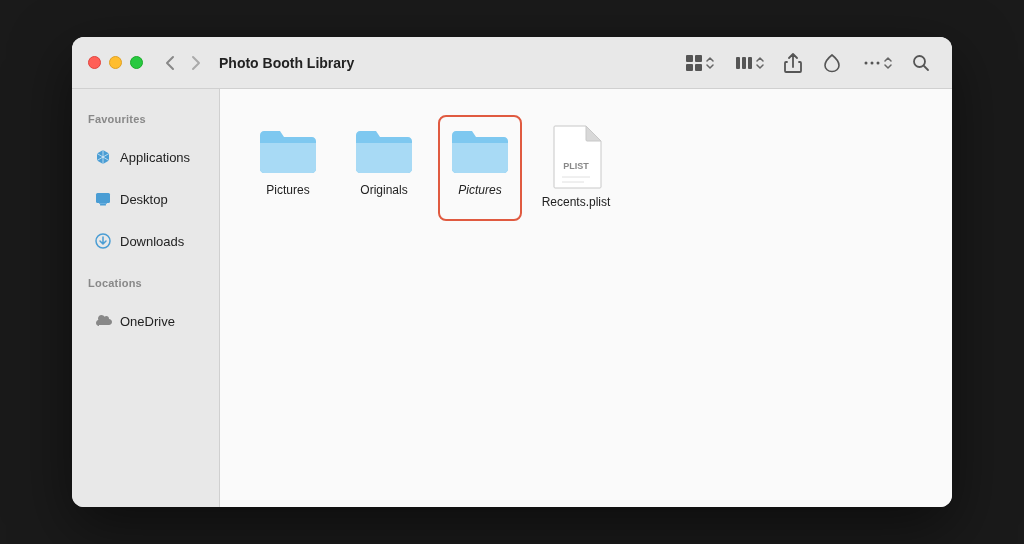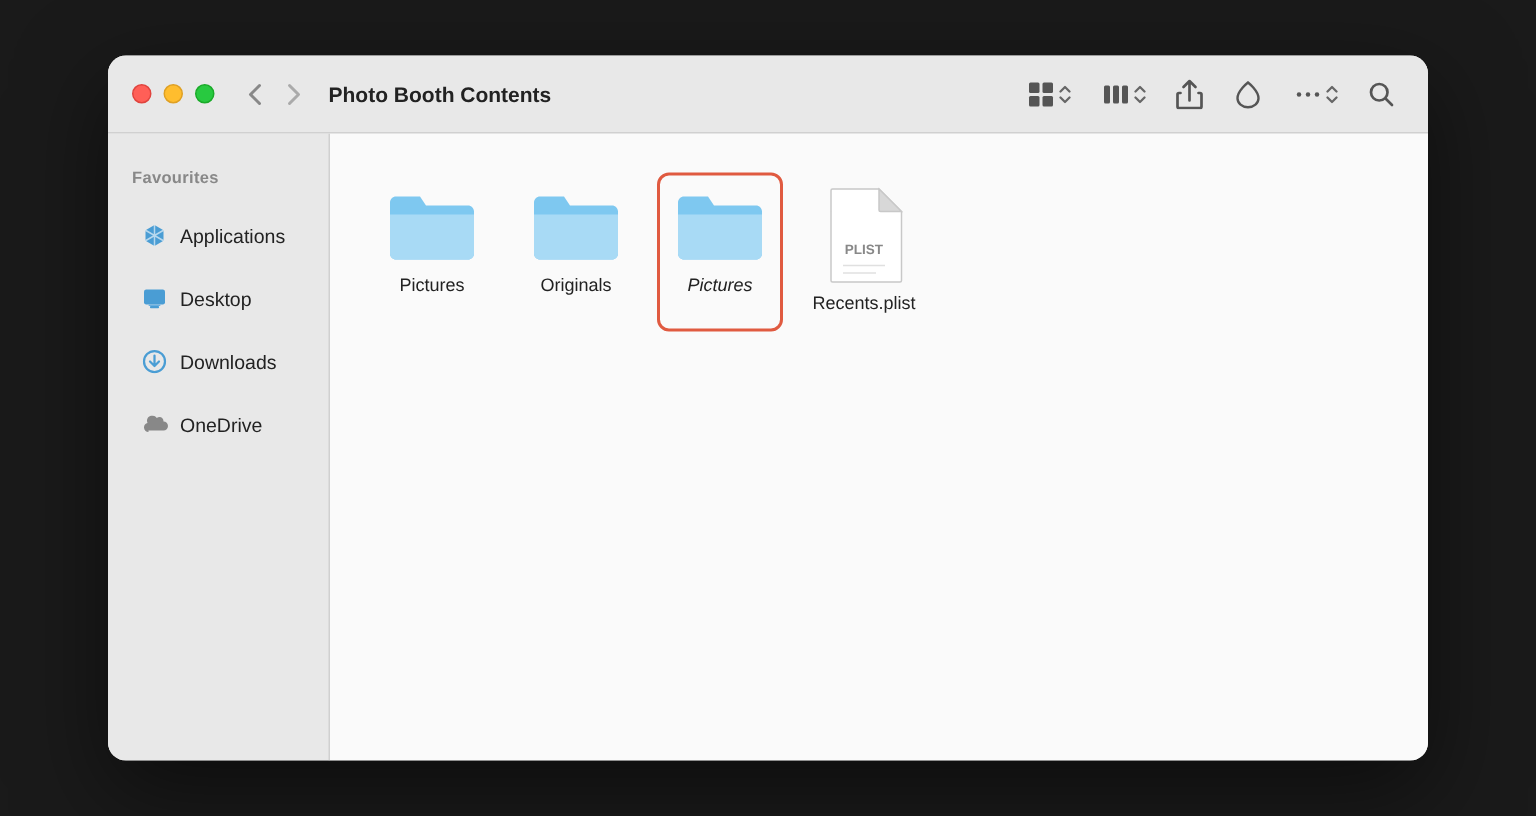--- a/index.html
+++ b/index.html
@@ -194,21 +194,21 @@
         <svg width="10" height="16" viewBox="0 0 10 16" fill="none" xmlns="http://www.w3.org/2000/svg">
           <path d="M8 2L2 8L8 14" stroke="#888" stroke-width="2" stroke-linecap="round" stroke-linejoin="round"></path>
         </svg>
       </button>
       <button class="nav-btn">
         <svg width="10" height="16" viewBox="0 0 10 16" fill="none" xmlns="http://www.w3.org/2000/svg">
           <path d="M2 2L8 8L2 14" stroke="#aaa" stroke-width="2" stroke-linecap="round" stroke-linejoin="round"></path>
         </svg>
       </button>
     </div>
-    <span class="title-text">Photo Booth Contents</span>
+    <span class="title-text">Photo Booth Library</span>
     <div class="toolbar-right">
 
       <button class="toolbar-btn view-grid-btn">
         <svg width="20" height="20" viewBox="0 0 20 20" fill="none" xmlns="http://www.w3.org/2000/svg">
           <rect x="2" y="2" width="7" height="7" rx="1" fill="#555"></rect>
           <rect x="11" y="2" width="7" height="7" rx="1" fill="#555"></rect>
           <rect x="2" y="11" width="7" height="7" rx="1" fill="#555"></rect>
           <rect x="11" y="11" width="7" height="7" rx="1" fill="#555"></rect>
         </svg>
         <svg width="8" height="14" viewBox="0 0 8 14" fill="none" xmlns="http://www.w3.org/2000/svg">
@@ -293,20 +293,21 @@
       <div class="sidebar-item">
         <span class="sidebar-icon icon-downloads">
           <svg width="16" height="16" viewBox="0 0 16 16" fill="none">
             <circle cx="8" cy="8" r="7" stroke="#4a9dd4" stroke-width="1.5" fill="none"></circle>
             <path d="M8 4V10M5 8L8 11L11 8" stroke="#4a9dd4" stroke-width="1.5" stroke-linecap="round" stroke-linejoin="round"></path>
           </svg>
         </span>
         <span>Downloads</span>
       </div>
 
+      <div class="sidebar-section-label" style="margin-top:8px;">Locations</div>
 
       <div class="sidebar-item">
         <span class="sidebar-icon icon-onedrive">
           <svg width="18" height="12" viewBox="0 0 18 12" fill="none">
             <path d="M5 11C3.34 11 2 9.66 2 8C2 6.54 3.01 5.32 4.38 5.05C4.13 4.56 4 4.04 4 3.5C4 1.57 5.57 0 7.5 0C8.8 0 9.92 0.7 10.53 1.74C11 1.27 11.66 1 12.38 1C13.83 1 15 2.17 15 3.62C15 3.75 14.99 3.88 14.97 4H15C16.66 4 18 5.34 18 7C18 8.66 16.66 10 15 10H5.12C5.08 10 5.04 10 5 10L5 11Z" fill="#888"></path>
           </svg>
         </span>
         <span>OneDrive</span>
       </div>
     </div>

